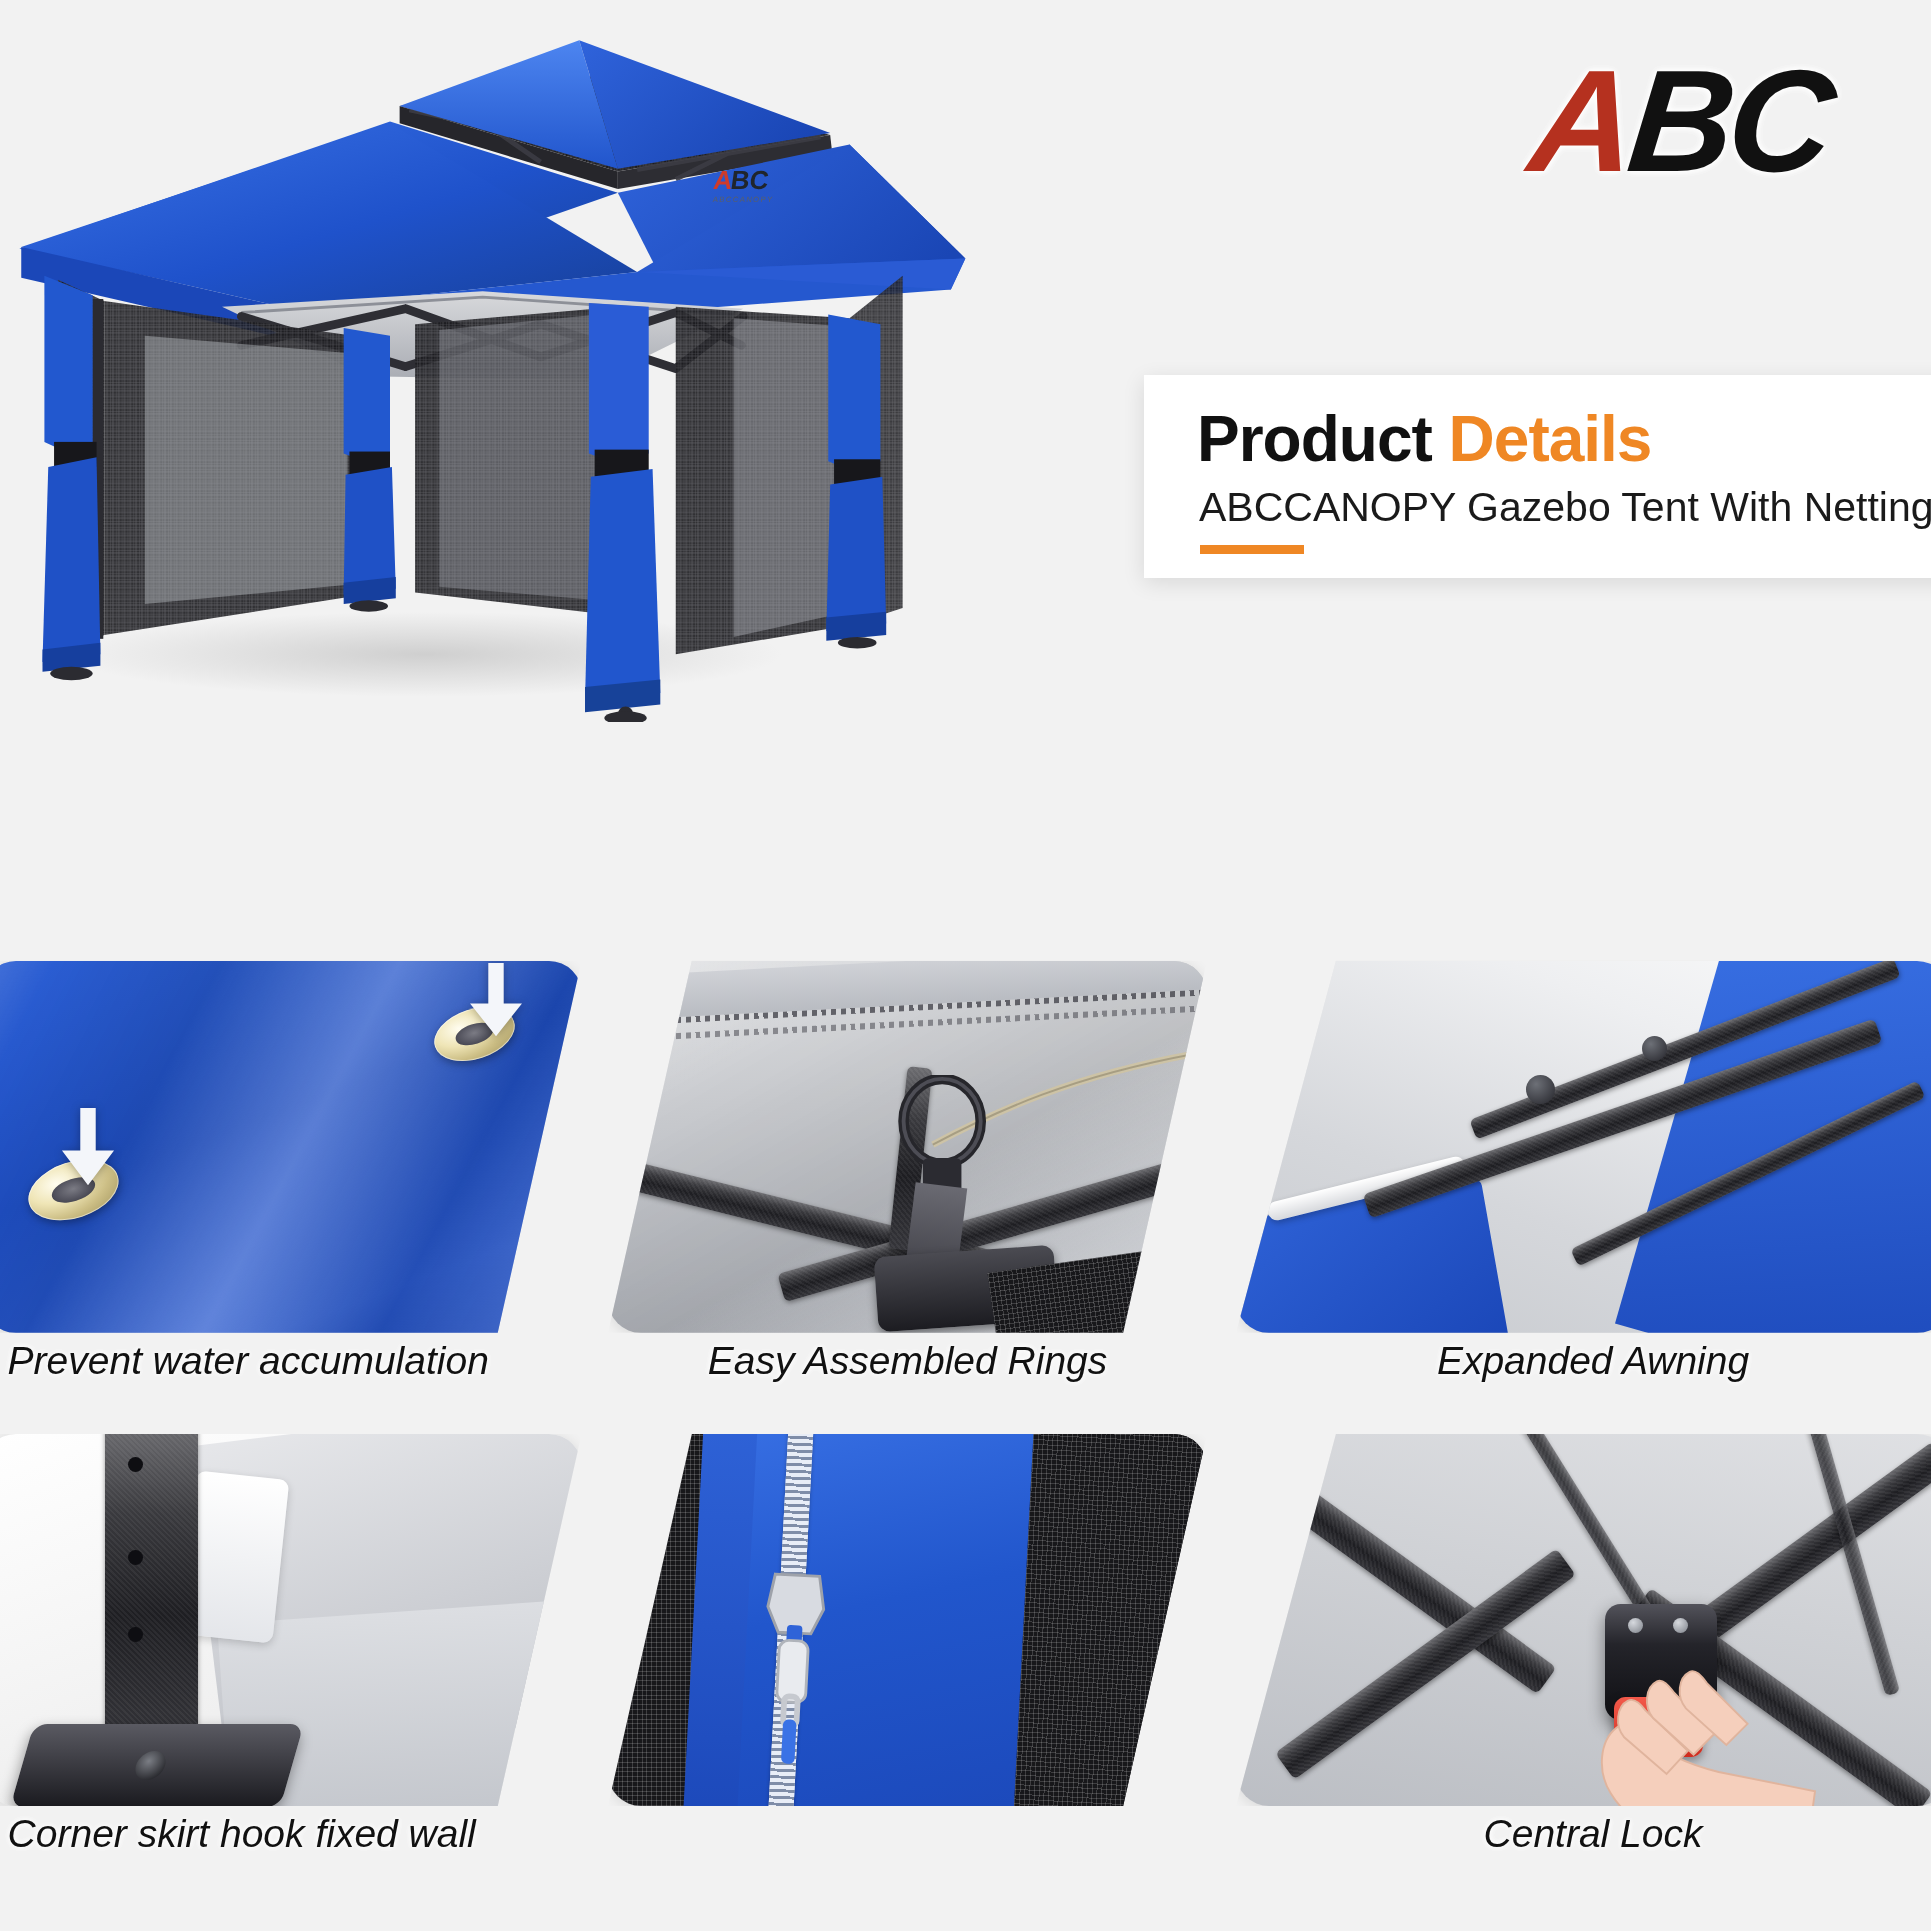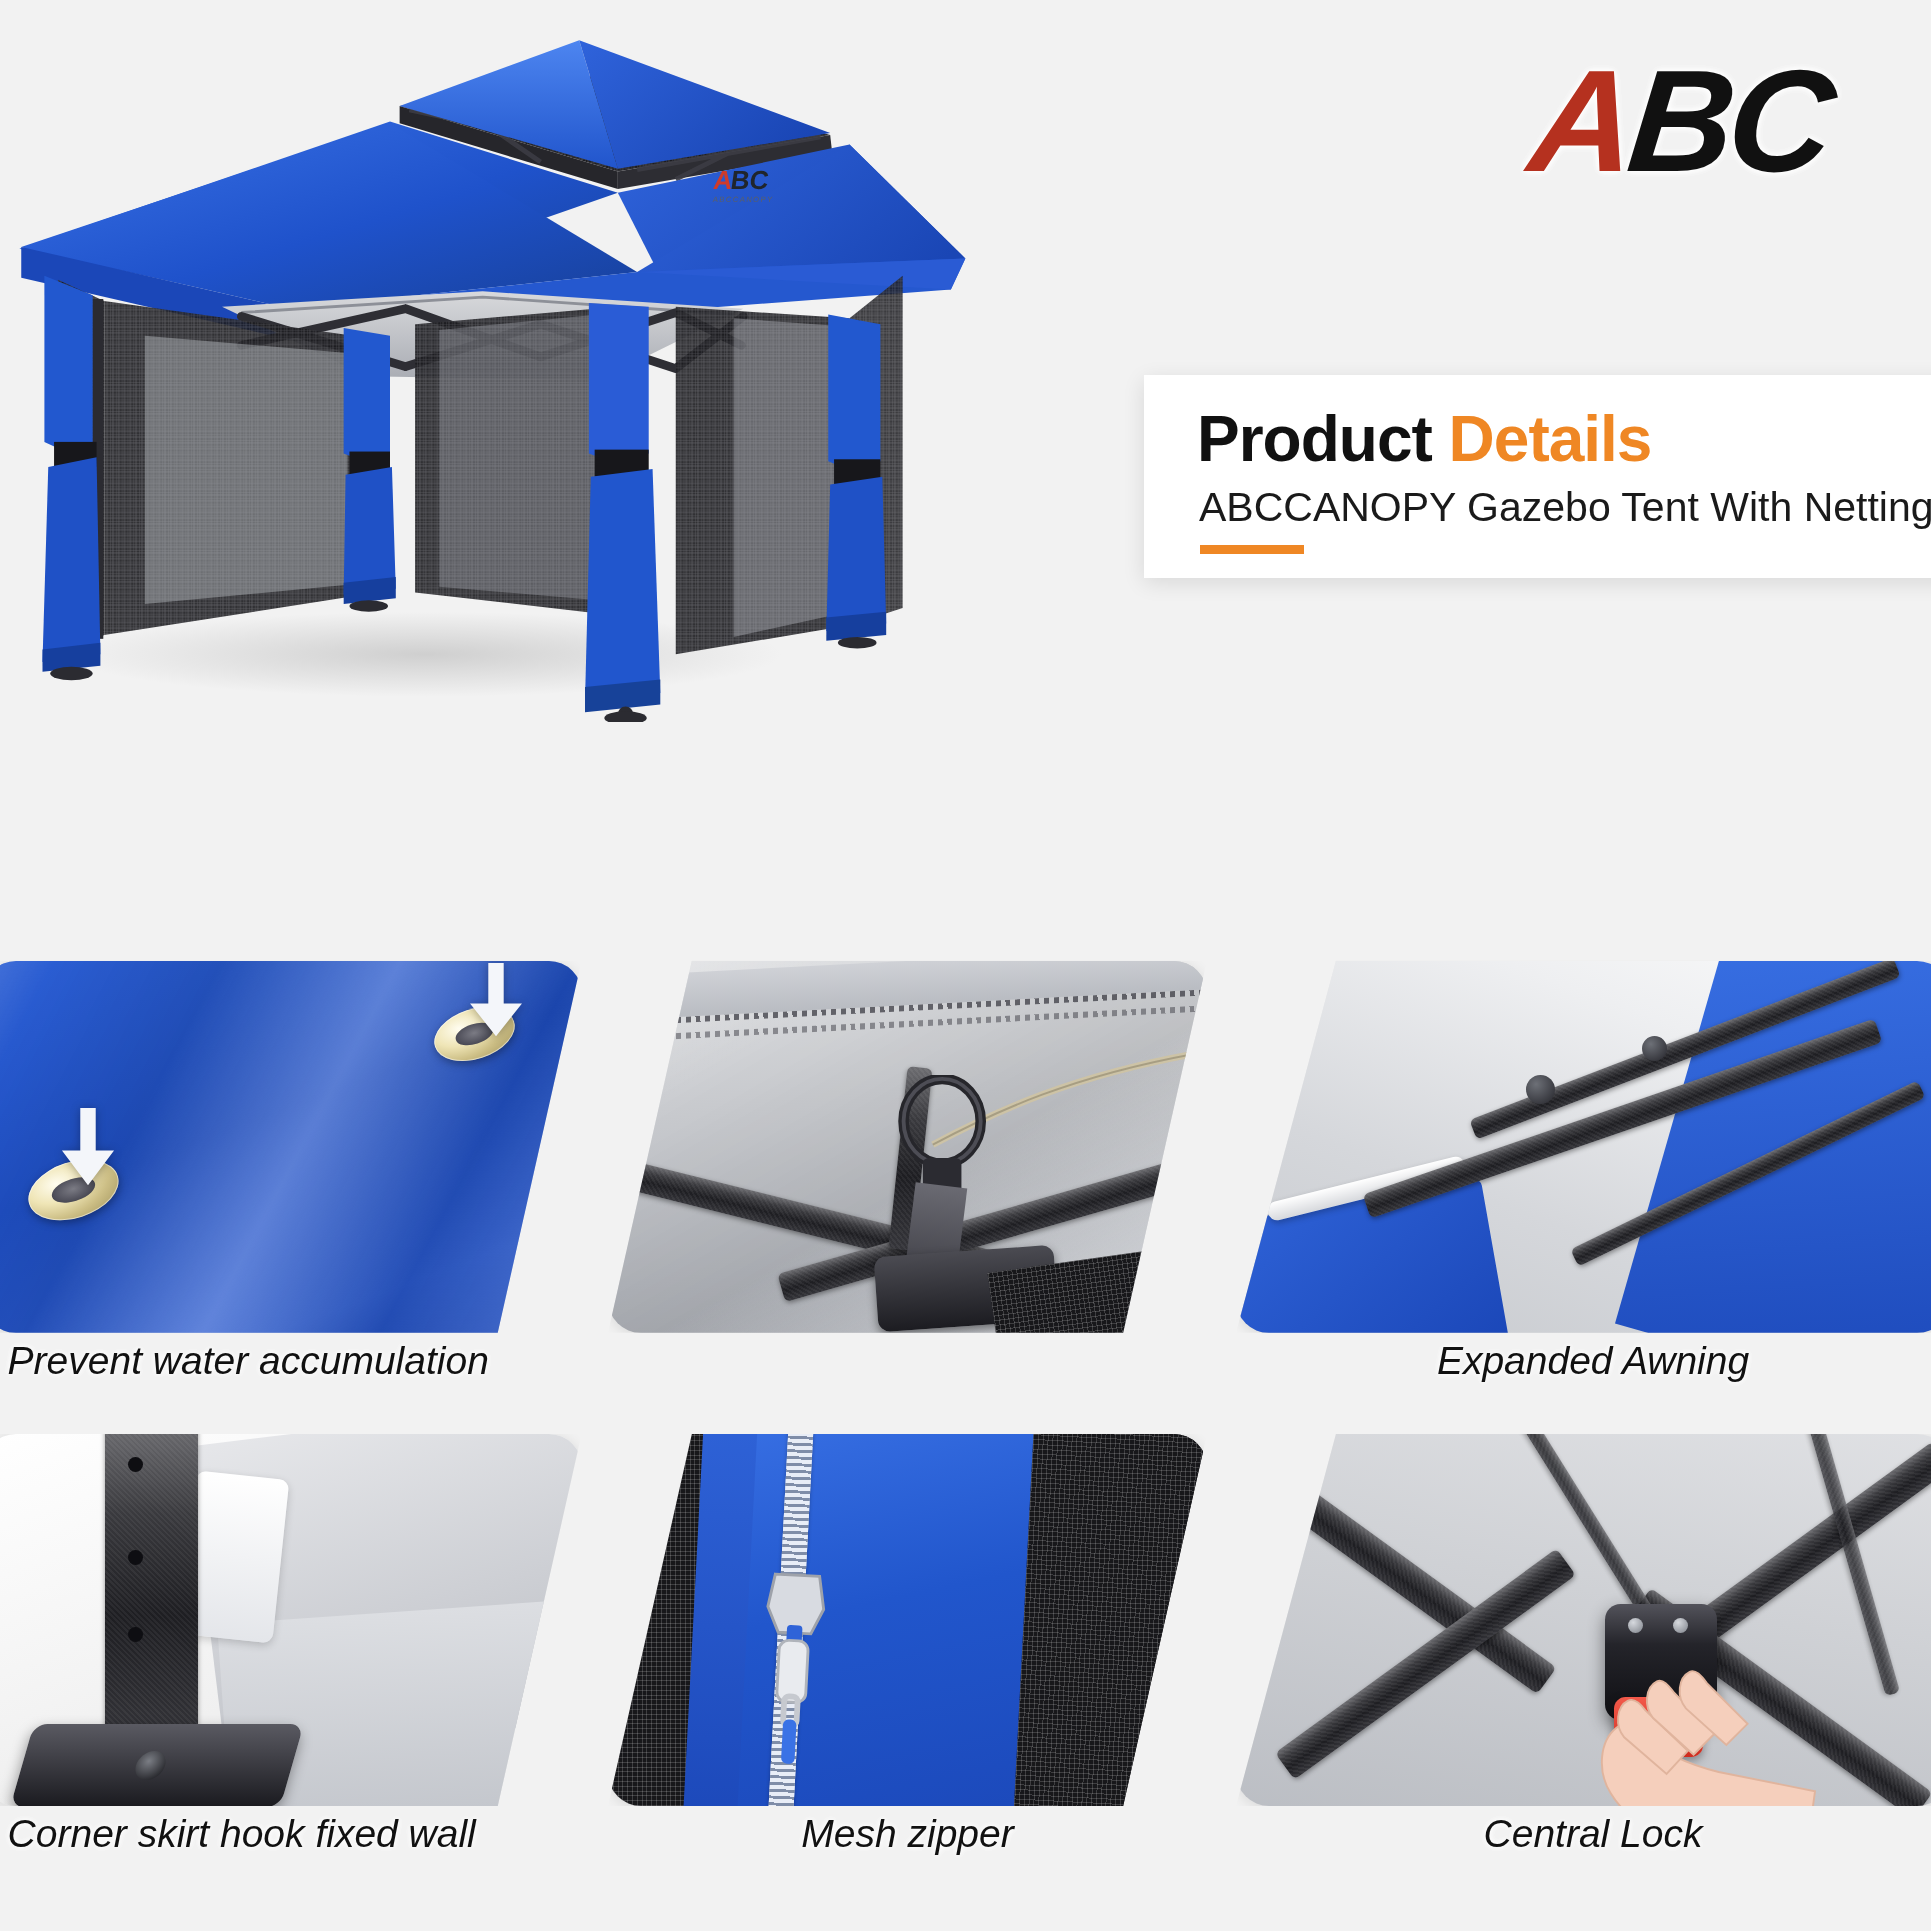--- a/index.html
+++ b/index.html
@@ -348,20 +348,21 @@
           <div class="plate" style="left:268px;top:290px;width:180px;height:75px;border-radius:11.6px;
                       background:linear-gradient(180deg,#4b4b52,#1c1c21);
                       box-shadow:0 3.9px 9.7px rgba(0,0,0,.45);transform:rotate(-4deg);">
             <div style="position:absolute;right:33px;top:25px;width:25px;height:25px;border-radius:50%;
                         background:radial-gradient(circle at 35% 32%,#e8eaee,#9b9ea6 60%,#6c6f76);"></div>
           </div>
 
           <div class="mesh-black" style="left:386px;top:290px;width:309px;height:116px;transform:rotate(-8deg);"></div>
         </div>
       </div>
+      <div class="cap center">Easy Assembled Rings</div>
     </div>
 
     <div class="cell" style="left:1236px;top:9.7px;width:714px;height:454px;">
       <div class="panel sh-c">
         <div class="panel-inner">
           <div class="grey-fabric" style="background:
               linear-gradient(200deg,#ffffff 0%,#eeeff1 30%,#d5d7db 62%,#c2c5ca 100%);"></div>
 
           <div style="position:absolute;right:-39px;top:-29px;width:319px;height:444px;
                       background:linear-gradient(160deg,#3a72e6,#1b47b8);
@@ -442,21 +443,20 @@
               <rect x="33" y="58" width="16" height="22" rx="4" fill="#2f63d8"></rect>
               <rect x="26" y="74" width="30" height="64" rx="10" fill="#e9ebef" stroke="#b0b4bb" stroke-width="3"></rect>
               <rect x="34" y="132" width="14" height="30" rx="5" fill="none" stroke="#c6c9cf" stroke-width="6"></rect>
               <rect x="34" y="156" width="14" height="46" rx="6" fill="#3a72e6"></rect>
             </svg>
           </div>
 
           <div class="mesh-black" style="left:415px;top:-19.3px;width:251px;height:444px;transform:rotate(3deg);"></div>
         </div>
       </div>
-      <div class="cap center">Mesh zipper</div>
     </div>
 
     <div class="cell" style="left:1236px;top:483px;width:714px;height:454px;">
       <div class="panel sh-c">
         <div class="panel-inner">
           <div class="grey-fabric" style="background:
               linear-gradient(190deg,#e3e4e7 0%,#cfd1d5 45%,#b8bbc1 100%);"></div>
 
           <div class="bar" style="left:39px;top:29px;width:348px;height:33px;transform:rotate(36deg);
                       transform-origin:left top;"></div>

